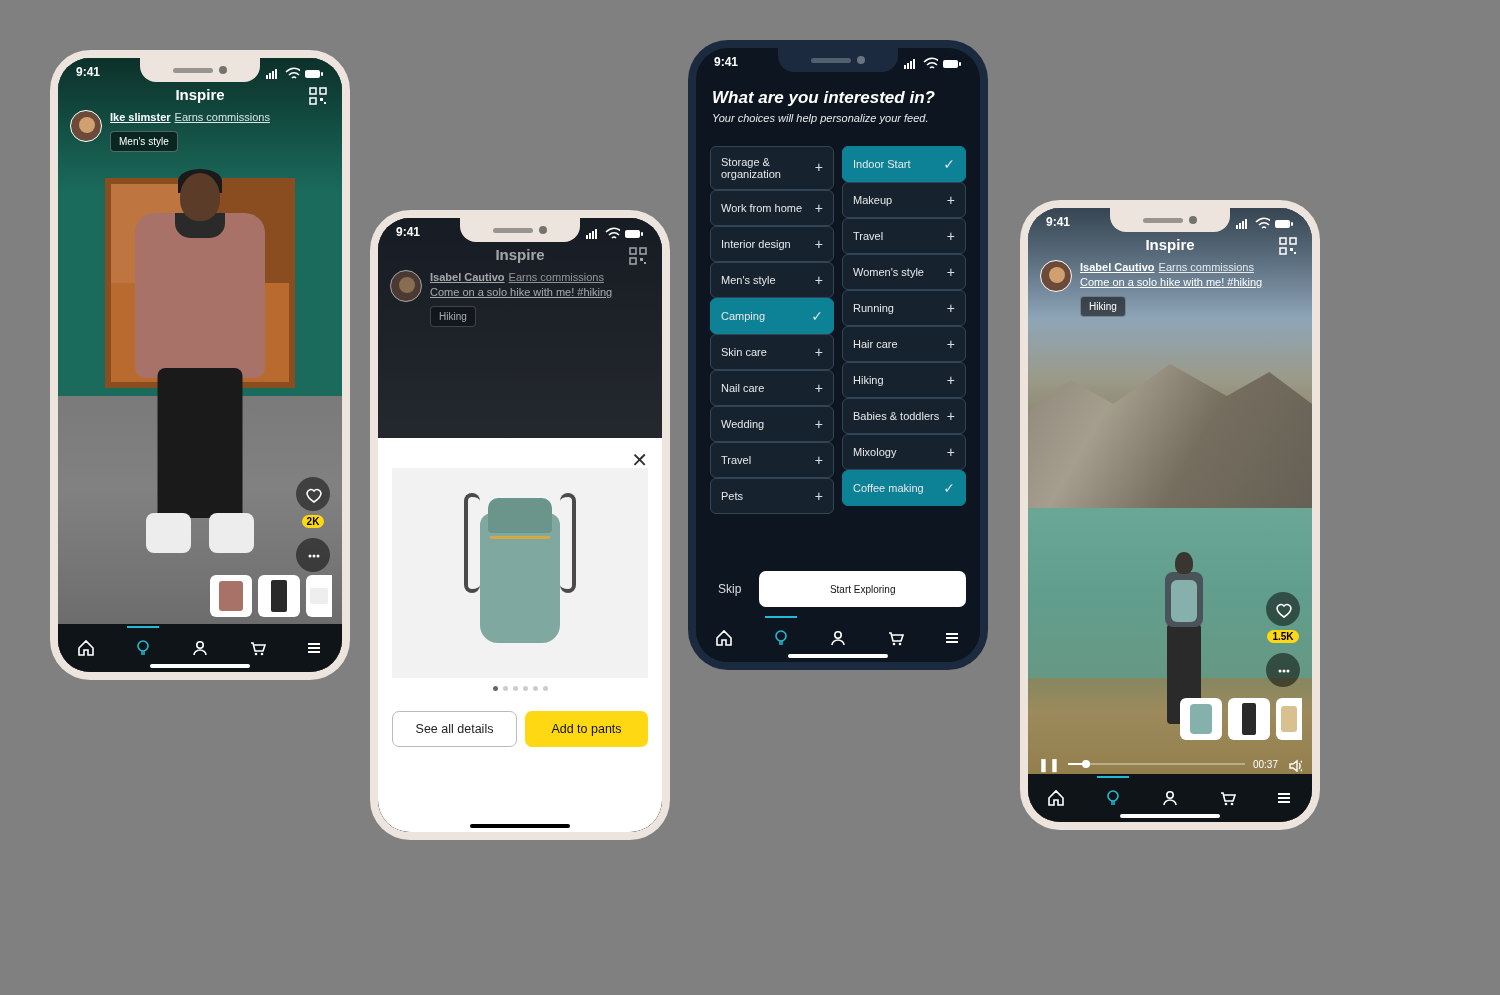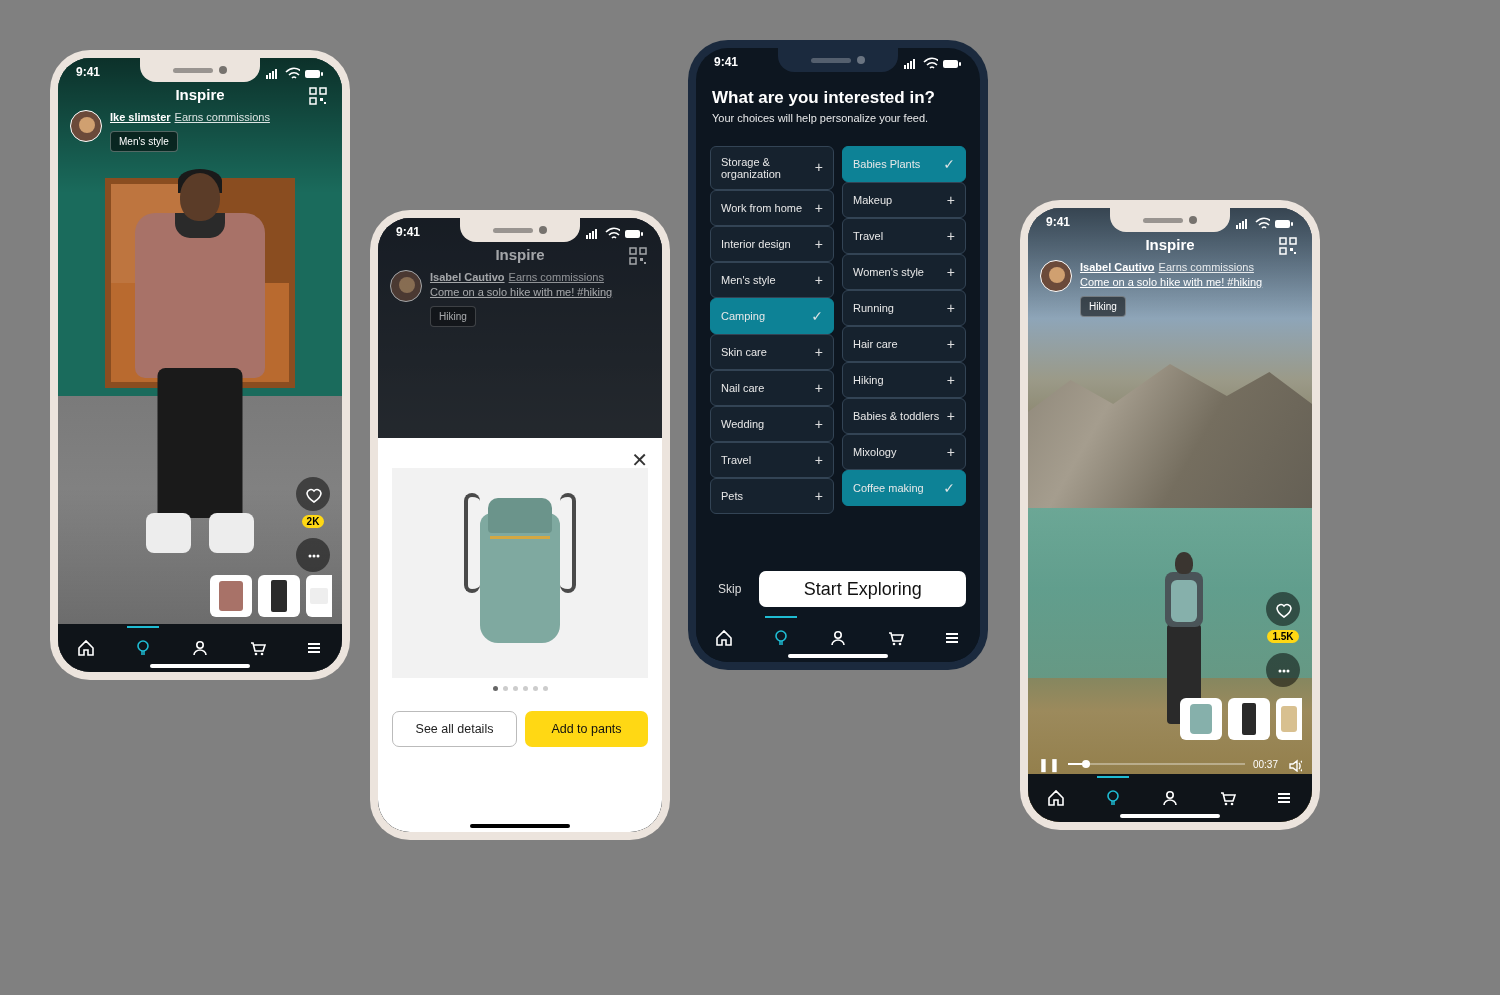--- a/index.html
+++ b/index.html
@@ -128,37 +128,37 @@
   .price{font-weight:400;margin-top:2px;}
   .price .d{font-size:11px;vertical-align:top;} .price .m{font-size:18px;} .price .c{font-size:11px;vertical-align:top;}
   .prime{color:#0073e6;font-size:11px;font-style:italic;font-weight:600;margin-top:2px;}
   .prime::before{content:'✓';color:#f90;margin-right:1px;}
   .sheet-btns{display:flex;gap:8px;padding:12px 14px 18px;}
   .btn{flex:1;height:36px;border-radius:7px;display:flex;align-items:center;justify-content:center;font-size:12.5px;}
   .btn.outline{background:#fff;border:1px solid #bbb;color:#222;}
   .btn.primary{background:#ffd814;color:#111;}
 
   
-  .int-head{position:absolute;top:40px;left:16px;right:16px;color:#fff;z-index:10;}
+  .int-head{position:absolute;top:40px;left:16px;right:16px;color:#fff;z-index:10;font-style:italic;}
   .int-head h2{font-size:17px;font-weight:700;margin-bottom:4px;}
   .int-head p{font-size:11px;opacity:.9;}
   .int-cols{position:absolute;top:98px;left:14px;right:14px;bottom:98px;display:flex;gap:8px;}
   .int-col{flex:1;display:flex;flex-direction:column;gap:0;}
   .pill{
     height:36px;border-radius:6px;border:1px solid #334455;background:#16222e;
     color:#e8e8e8;font-size:11px;display:flex;align-items:center;justify-content:space-between;
     padding:0 10px;
   }
   .pill.tall{height:44px;line-height:1.1;}
   .pill.sel{background:#0d8296;border-color:#0d8296;}
   .pill .lbl{flex:1;}
   .pill .ic{font-size:14px;font-weight:300;opacity:.95;}
   .int-foot{position:absolute;bottom:55px;left:14px;right:14px;display:flex;gap:10px;align-items:center;z-index:10;}
   .skip{color:#ddd;font-size:12px;padding:0 8px;}
-  .explore{flex:1;background:#fff;color:#111;border-radius:7px;height:36px;display:flex;align-items:center;justify-content:center;font-size:18px;}
+  .explore{flex:1;background:#fff;color:#111;border-radius:7px;height:36px;display:flex;align-items:center;justify-content:center;font-size:10px;}
 
   
   .p4-bg{
     position:absolute;inset:0;
     background:
       linear-gradient(180deg, rgba(0,0,0,.5) 0%, rgba(0,0,0,0) 18%),
       linear-gradient(180deg,#6d8aa3 0%,#8ea5b8 18%,#9b9a88 28%,#847d63 38%,#5b8a6f 50%,#4a7e68 62%,#9c8a5c 82%,#8d7740 100%);
   }
   .p4-water{position:absolute;top:300px;left:0;right:0;height:170px;background:linear-gradient(180deg,#6fae9f 0%,#5e9d8d 100%);opacity:.8;}
   .p4-rock{position:absolute;top:140px;left:0;right:0;height:160px;background:linear-gradient(120deg,#8d8678 0%,#a59d8e 30%,#756e5f 60%,#656055 100%);clip-path:polygon(0 40%,15% 20%,30% 35%,50% 10%,70% 30%,85% 15%,100% 35%,100% 100%,0 100%);}
@@ -462,21 +462,21 @@
             <span class="lbl">Travel</span>
             <span class="ic">+</span>
           </div>
           <div class="pill">
             <span class="lbl">Pets</span>
             <span class="ic">+</span>
           </div>
         </div>
       <div class="int-col" id="col-right">
           <div class="pill sel">
-            <span class="lbl">Babies Plants</span>
+            <span class="lbl">Indoor Start</span>
             <span class="ic">✓</span>
           </div>
           <div class="pill">
             <span class="lbl">Makeup</span>
             <span class="ic">+</span>
           </div>
           <div class="pill">
             <span class="lbl">Travel</span>
             <span class="ic">+</span>
           </div>

